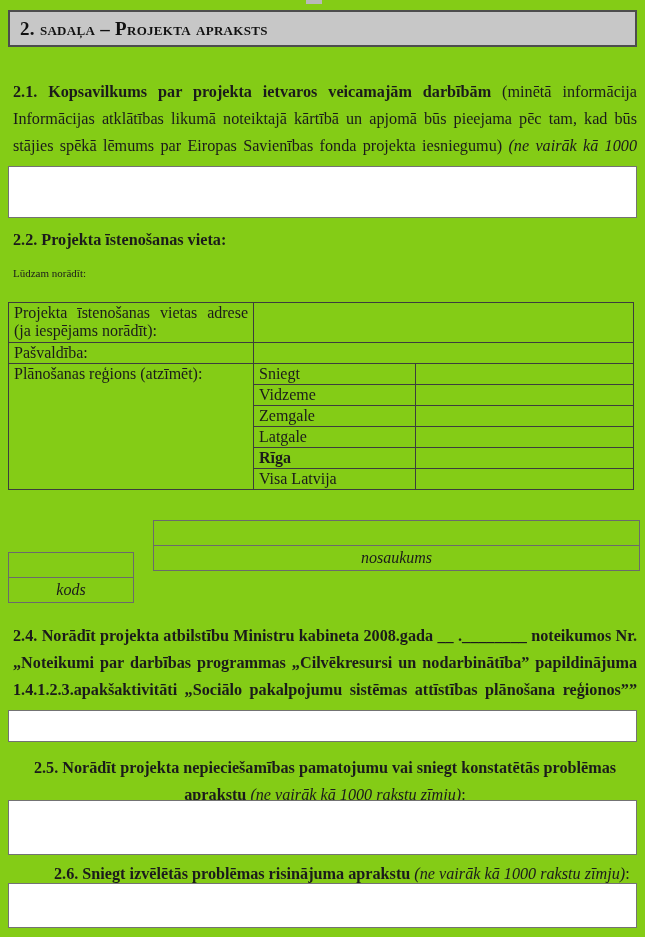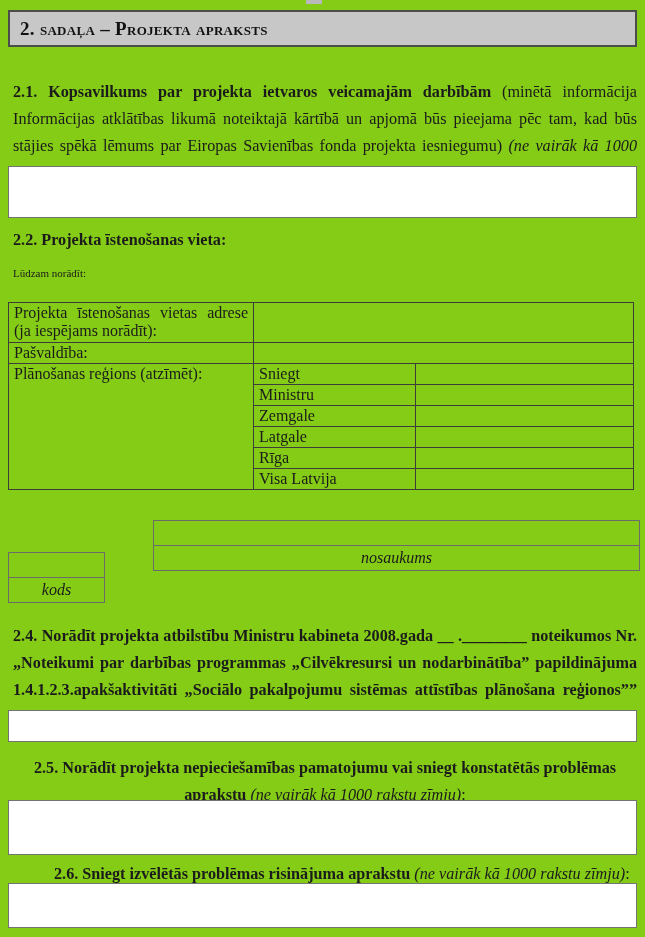--- a/index.html
+++ b/index.html
@@ -116,44 +116,44 @@
     <tr>
       <td style="height:19px;">Pašvaldība:</td>
       <td colspan="2"></td>
     </tr>
     <tr>
       <td rowspan="6">Plānošanas reģions (atzīmēt):</td>
       <td style="height:19px;">Sniegt</td>
       <td></td>
     </tr>
     <tr>
-      <td style="height:19px;">Ministru</td>
+      <td style="height:19px;">Vidzeme</td>
       <td></td>
     </tr>
     <tr>
       <td style="height:19px;">Zemgale</td>
       <td></td>
     </tr>
     <tr>
       <td style="height:19px;">Latgale</td>
       <td></td>
     </tr>
     <tr>
-      <td style="height:19px;">Rīga</td>
+      <td style="height:19px;font-weight:bold;">Rīga</td>
       <td></td>
     </tr>
     <tr>
       <td style="height:19px;">Visa Latvija</td>
       <td></td>
     </tr>
   </tbody>
     </table>
 
 
-  <table class="t23" style="top:552px;left:8px;width:97px;">
+  <table class="t23" style="top:552px;left:8px;width:126px;">
     <tbody>
         <tr>
       <td style="font-style:normal;"></td>
     </tr>
     <tr>
       <td>kods</td>
     </tr>
   </tbody>
     </table>
 

